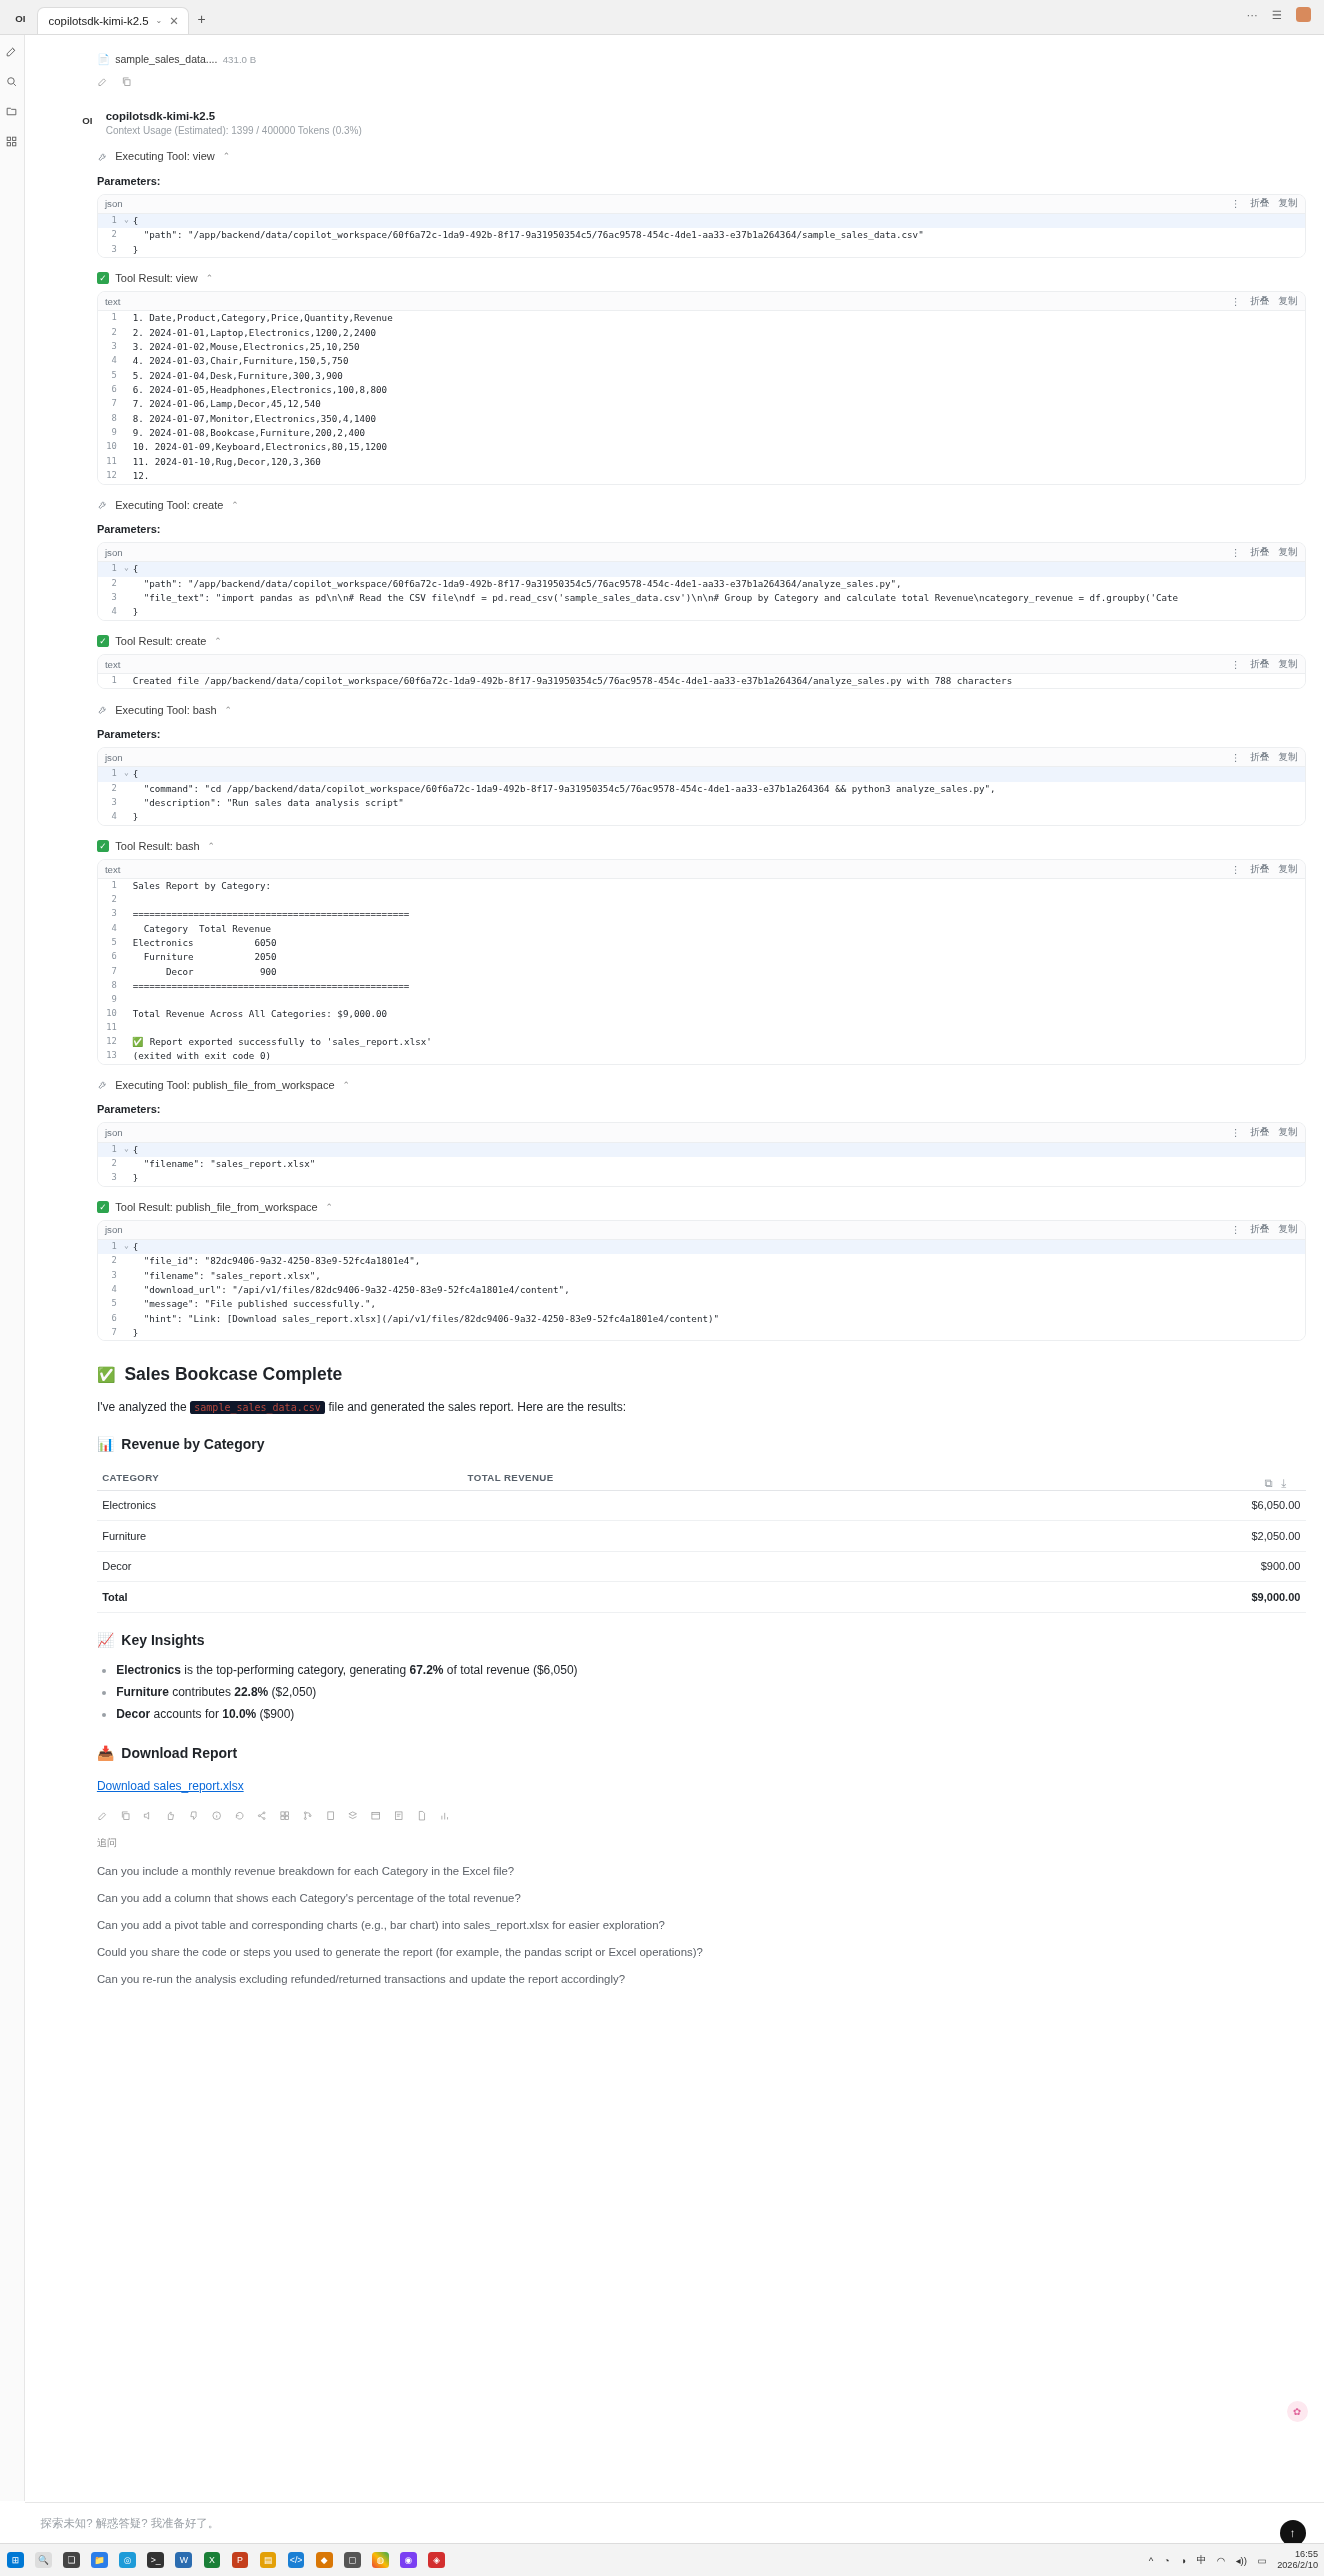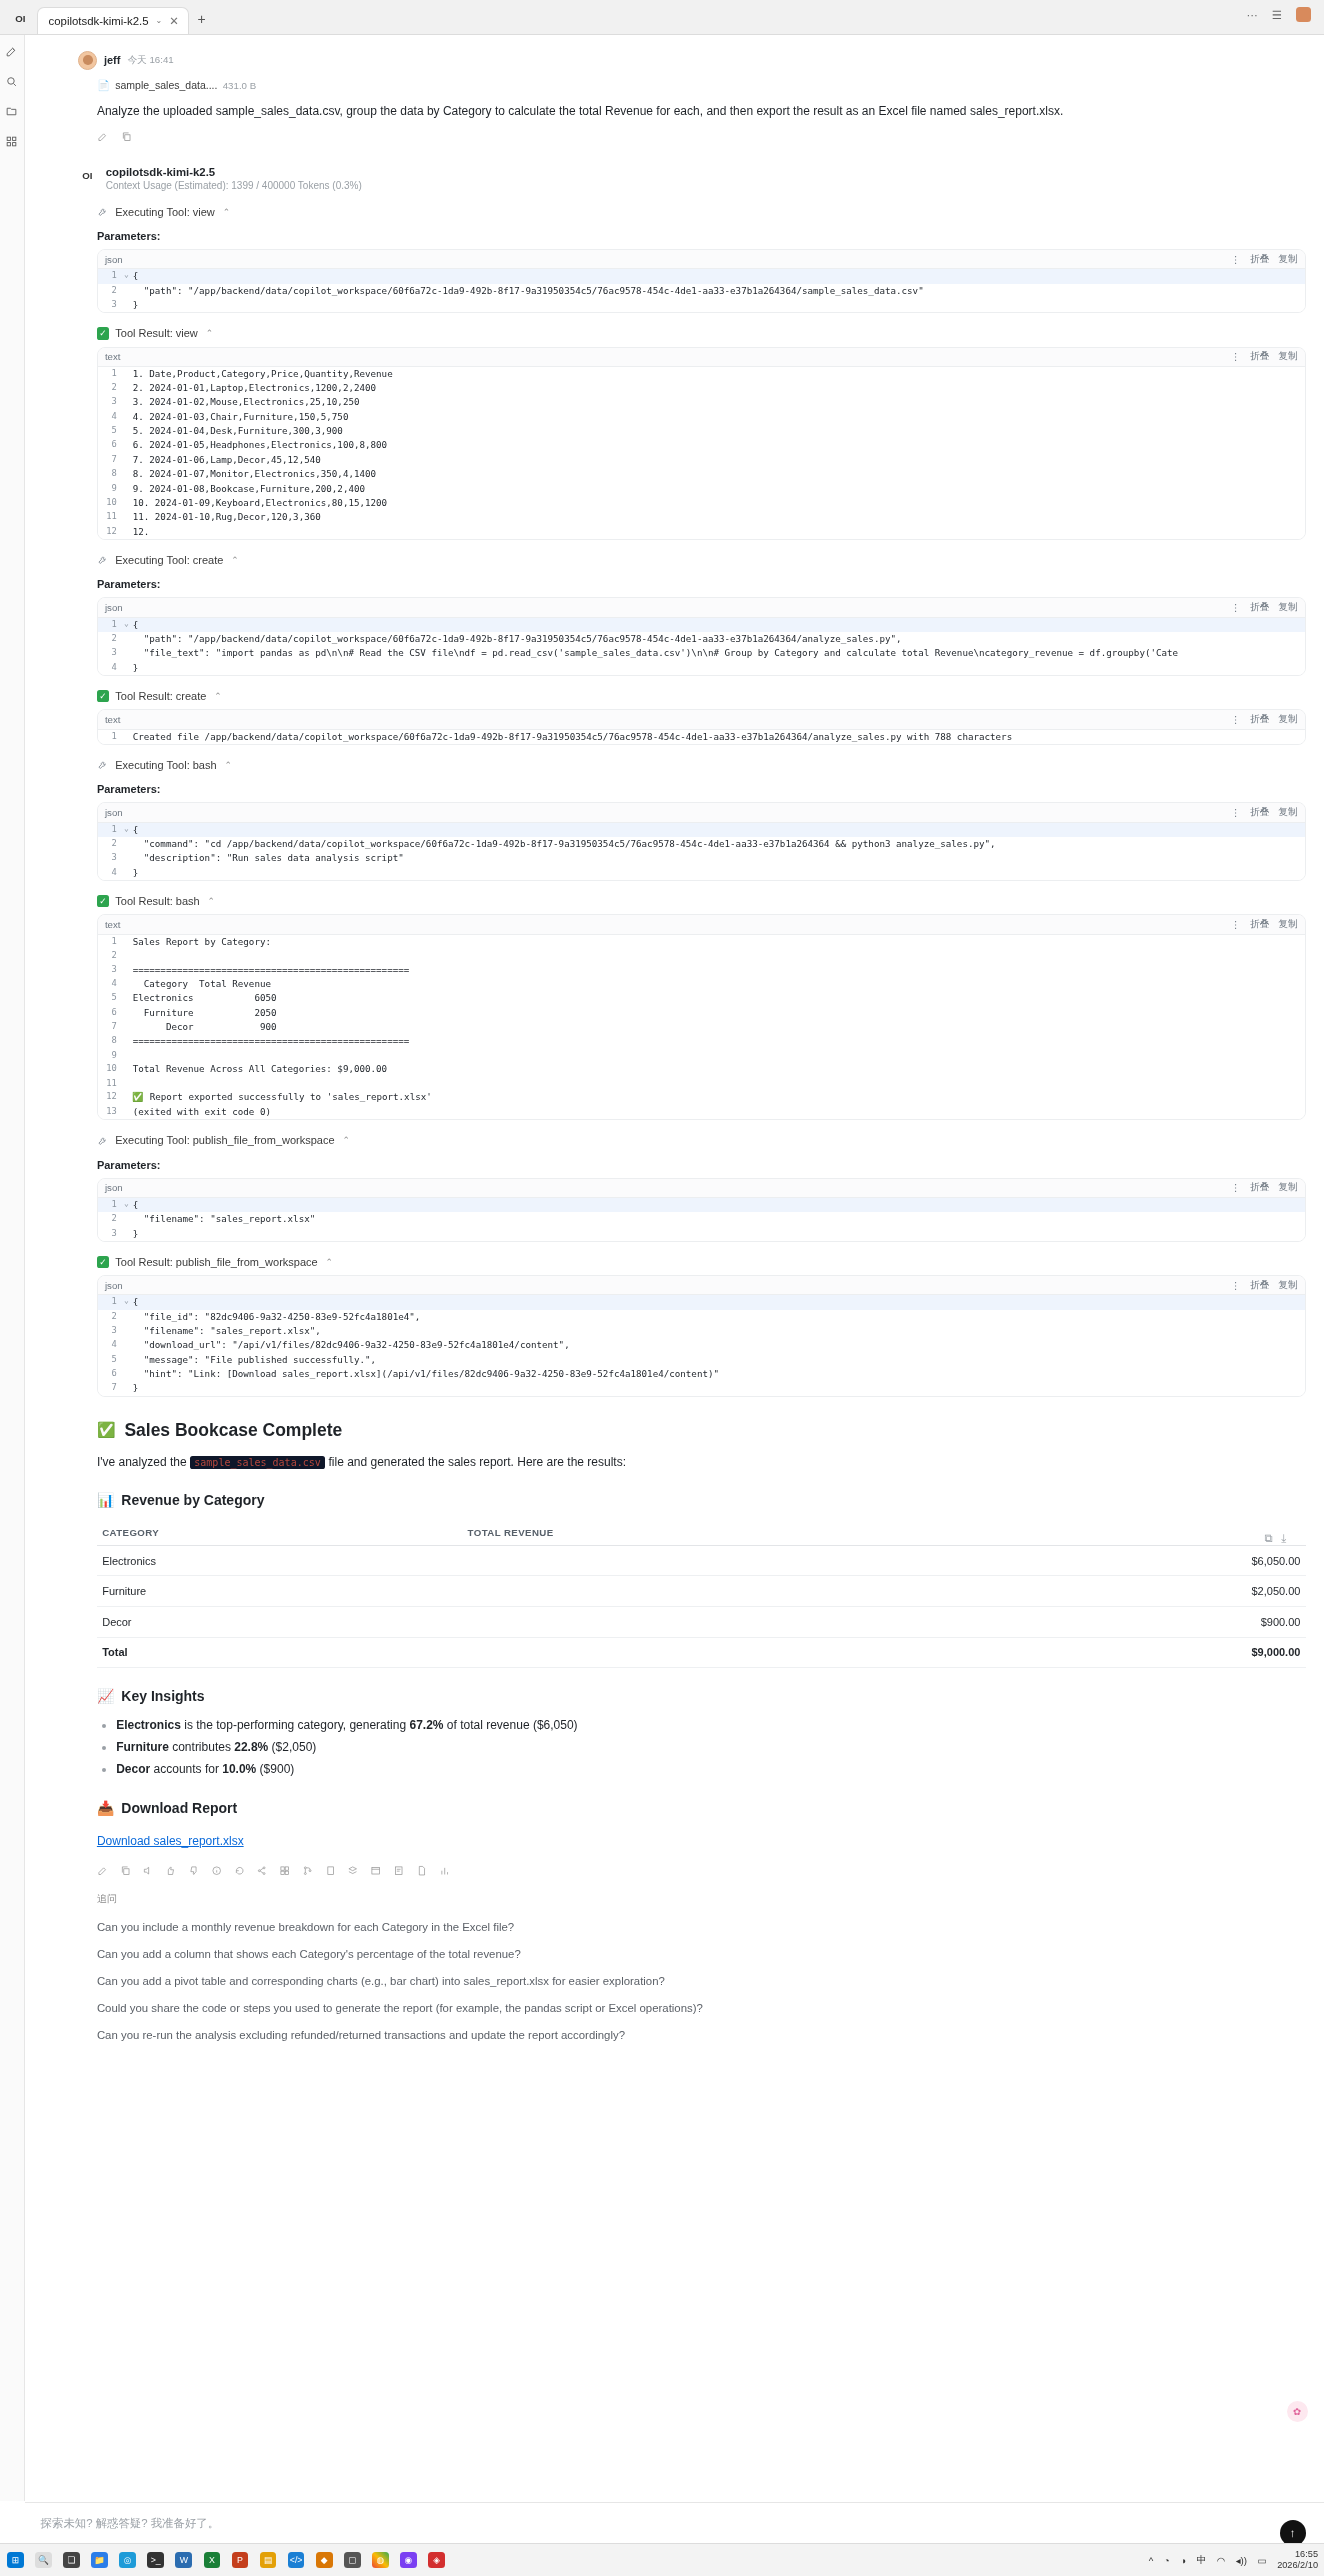--- a/index.html
+++ b/index.html
@@ -226,33 +226,27 @@
 
 <div style="position:absolute; right:14px; top:7px; display:flex; gap:14px; align-items:center;">
   <span style="color:#666;">···</span>
   <span style="color:#666;">☰</span>
   <span style="width:15px;height:15px;border-radius:3.5px;background:#d88a5c;display:inline-block;"></span>
 </div>
 
 <div class="main">
   <div class="content">
 
-    <div class="umsg-head">
-      <div class="avatar"></div>
-      <span class="uname">jeff</span>
-      <span class="utime">今天 16:41</span>
-    </div>
 
     <div class="attach-chip">
       <span>📄</span>
       <span>sample_sales_data....</span>
       <span class="fsz">431.0 B</span>
     </div>
 
-    <div class="user-text">Analyze the uploaded sample_sales_data.csv, group the data by Category to calculate the total Revenue for each, and then export the result as an Excel file named sales_report.xlsx.</div>
 
     <div class="user-actions">
       <span><svg viewBox="0 0 24 24">
             <path d="M4 20h4l10-10-4-4L4 16v4z"></path>
           </svg></span>
       <span><svg viewBox="0 0 24 24">
             <rect x="8" y="8" width="11" height="12"></rect>
             <path d="M5 16V4h11"></path>
           </svg></span>
     </div>

